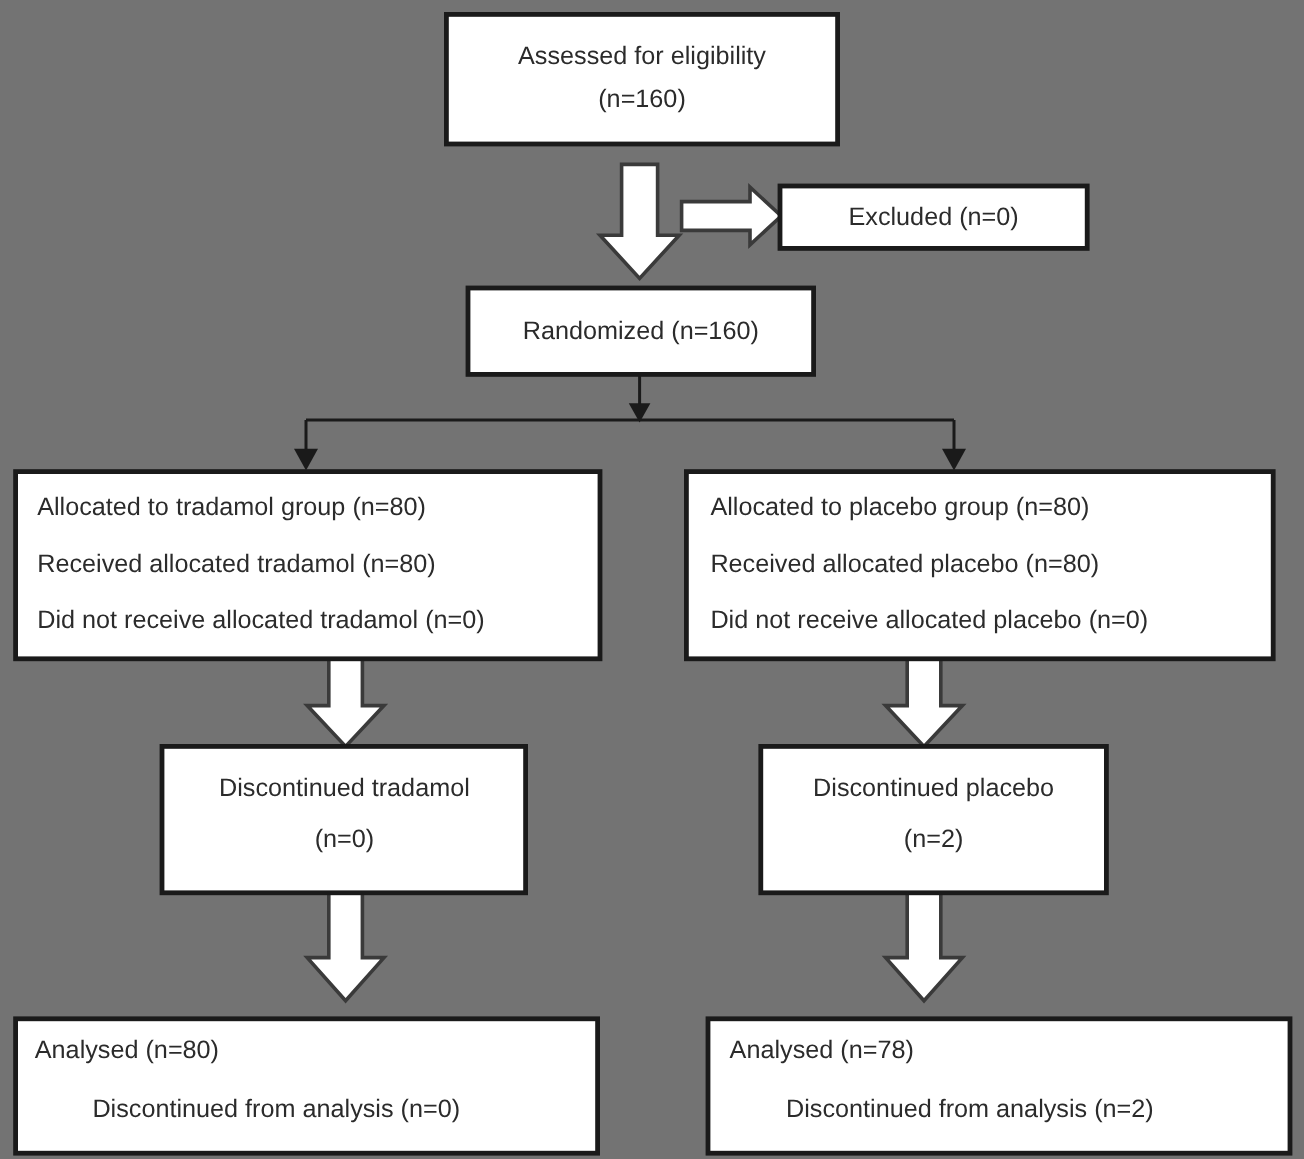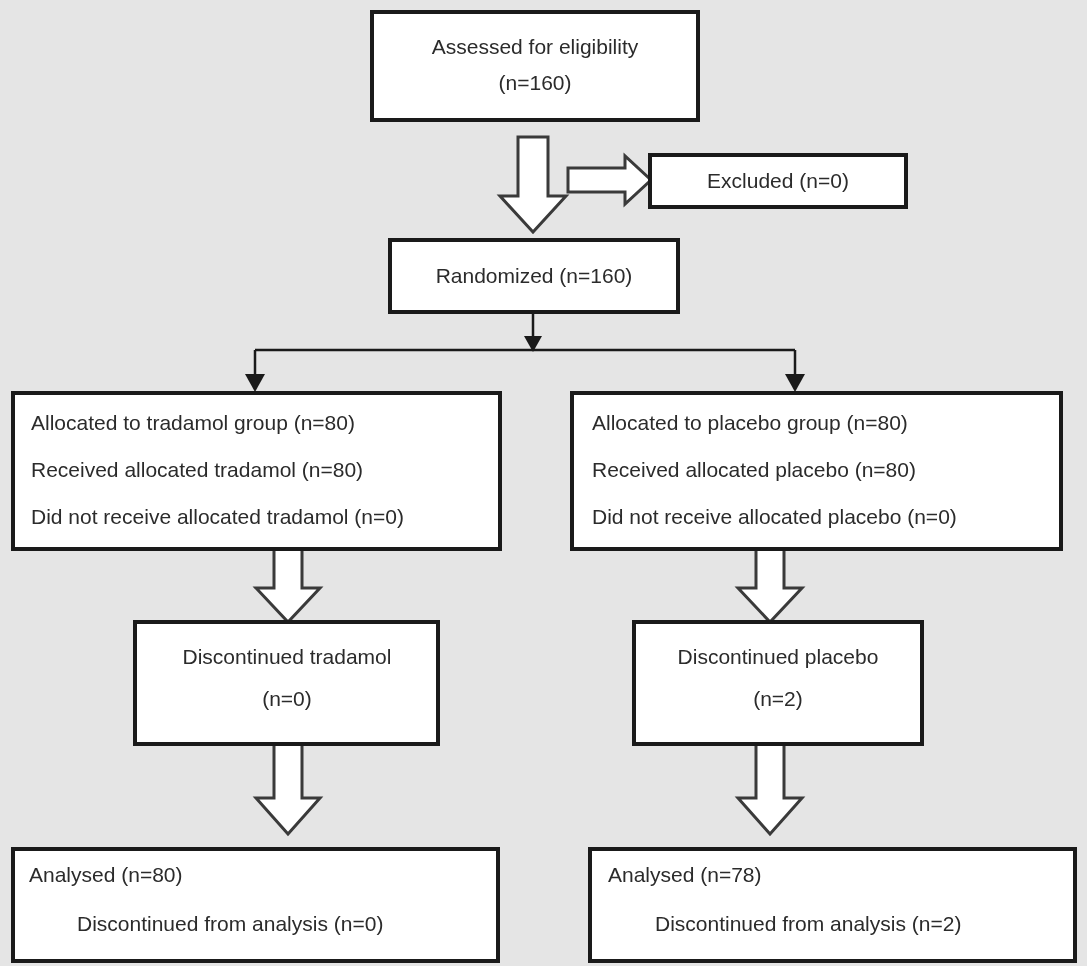--- a/index.html
+++ b/index.html
@@ -11,21 +11,21 @@
   body {
     width: 1087px;
     height: 966px;
     font-family: "Liberation Sans", sans-serif;
     overflow: hidden;
   }
   #diagram-root {
     position: relative;
     width: 1087px;
     height: 966px;
-    background: #e5e5e5;
+    background: #737373;
   }
   svg.flow-svg {
     position: absolute;
     top: 0;
     left: 0;
     width: 1087px;
     height: 966px;
     display: block;
   }
   .box-rect {

